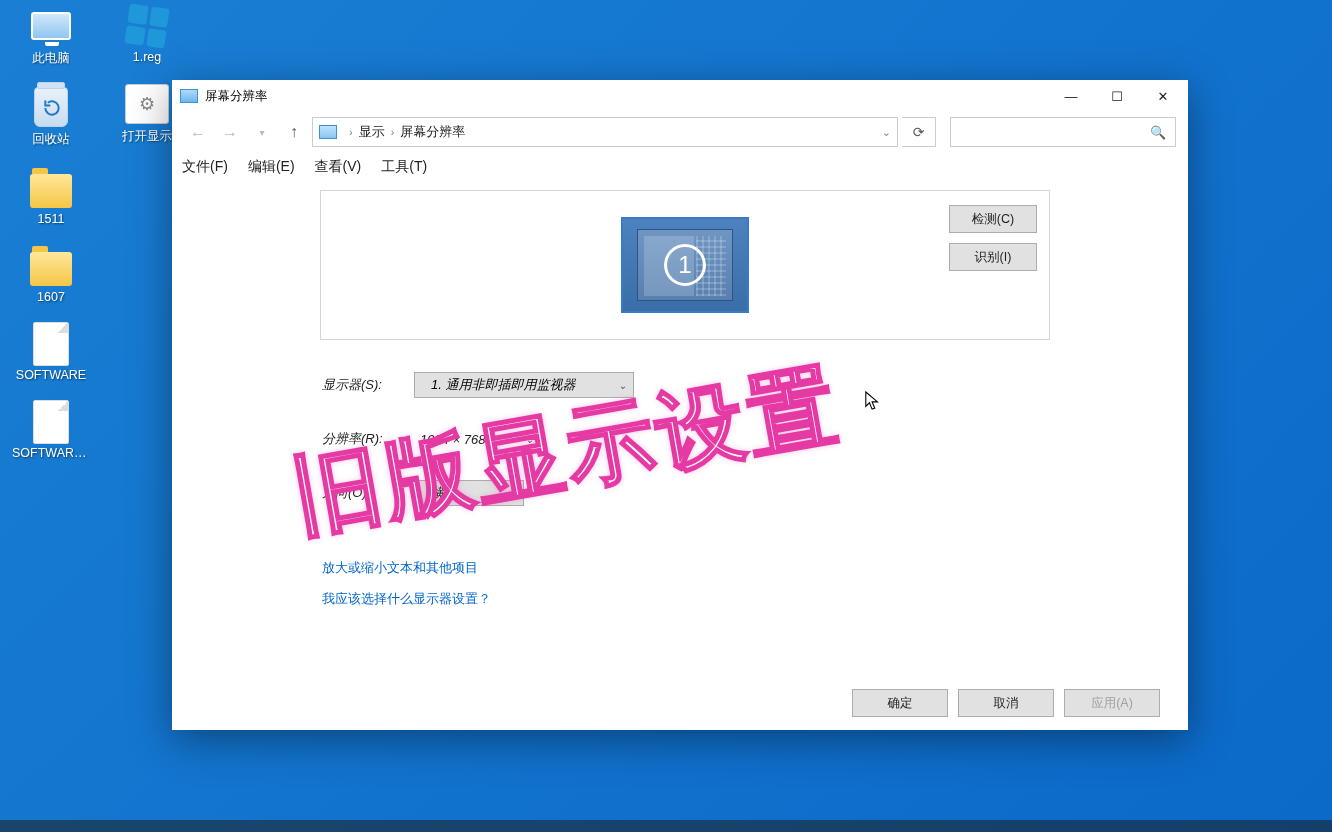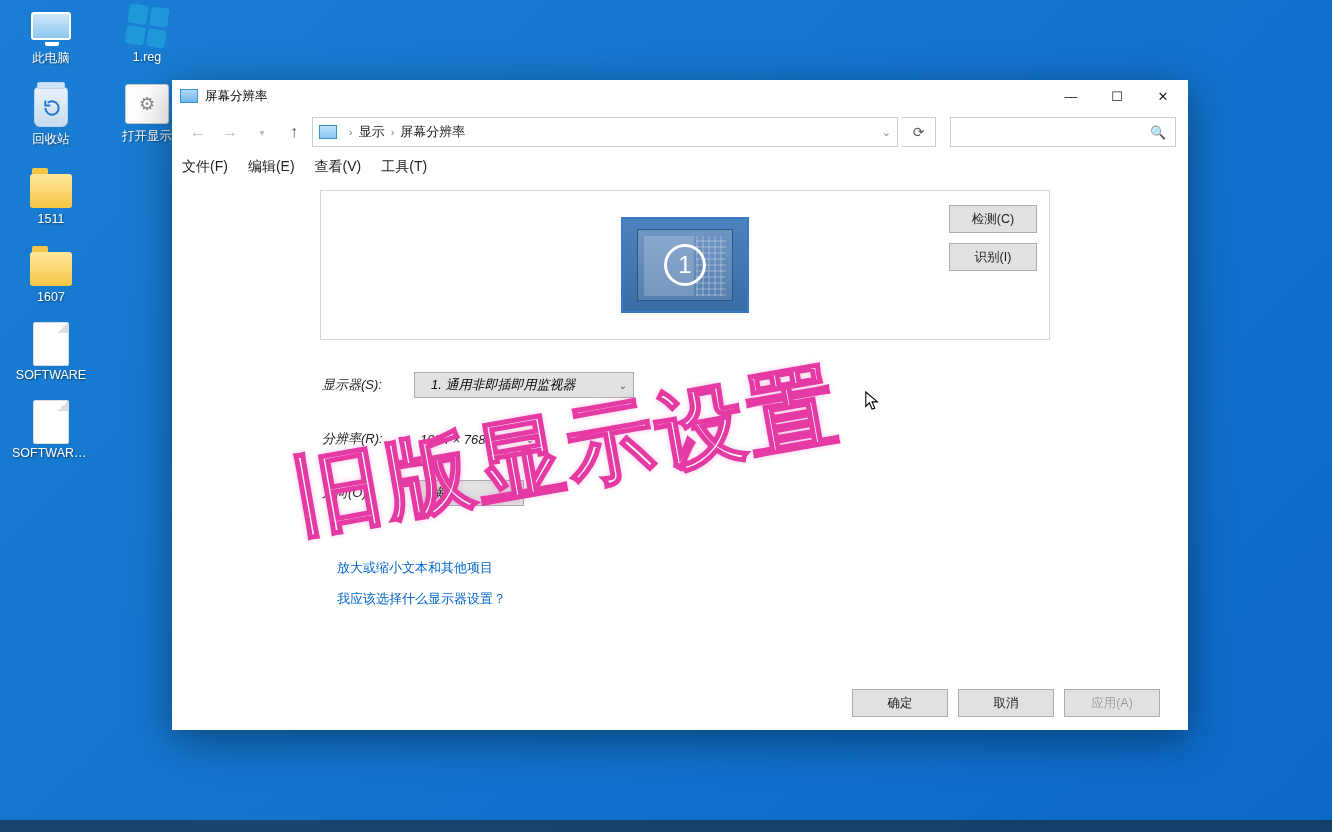--- a/index.html
+++ b/index.html
@@ -77,21 +77,21 @@
   .wbtn:disabled{color:#a0a0a0;cursor:default;}
 
   .frow{display:flex;align-items:center;margin:10px 0 18px 142px;gap:12px;font-style:italic;}
   .frow .flab{width:80px;font-size:13px;color:#222;}
   .sel{height:26px;border:1px solid #adadad;background:#e1e1e1;font-size:13px;padding:0 16px;display:flex;align-items:center;cursor:pointer;position:relative;}
   .sel .chev{position:absolute;right:6px;color:#555;font-size:10px;}
   .plain{height:26px;font-size:13px;padding:0 6px;display:flex;align-items:center;cursor:pointer;position:relative;color:#222;}
   .plain .chev{margin-left:40px;color:#555;font-size:10px;}
 
   .linkrow{margin:34px 0 4px 142px;}
-  .linkrow .lnk{font-size:13px;color:#0066cc;cursor:pointer;margin-left:15px;}
+  .linkrow .lnk{font-size:13px;color:#0066cc;cursor:pointer;margin-left:0;}
 
   .btmbtns{margin-top:auto;height:54px;display:flex;align-items:center;justify-content:flex-end;gap:10px;padding:0 20px;border-top:0;}
   .btmbtns .wbtn{min-width:96px;text-align:center;}
 
   
   .overlay{
     position:absolute; left:295px; top:440px;
     font-size:88px; font-weight:700; letter-spacing:4px;
     color:#fff;
     -webkit-text-stroke:2.2px #e53aa3;

